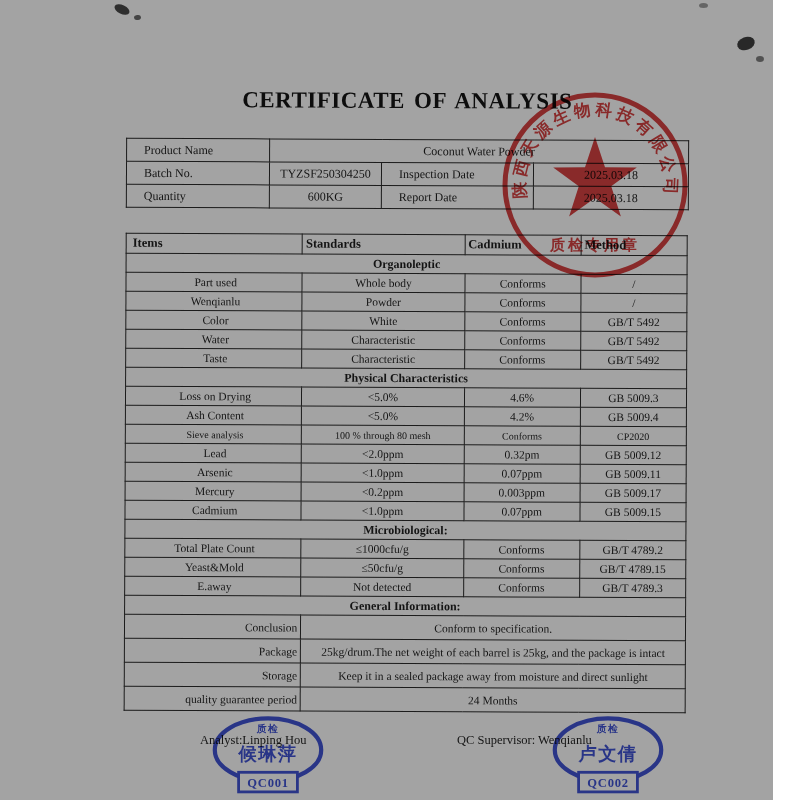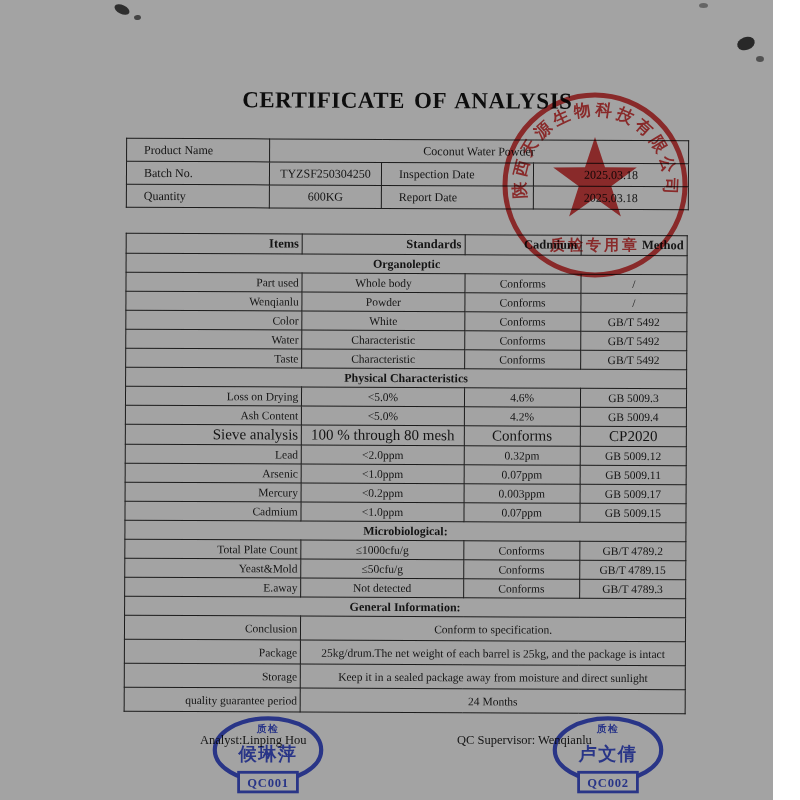--- a/index.html
+++ b/index.html
@@ -11,24 +11,24 @@
 
   .title { font-size:23px; font-weight:bold; text-align:center; letter-spacing:.5px; word-spacing:3px; margin-bottom:25px; color:#0d0d0d; }
 
   table { border-collapse:collapse; width:100%; table-layout:fixed; }
   td { border:1.5px solid #1c1c1c; font-size:11.5px; text-align:center; padding:1px 3px; height:19px; overflow:hidden; white-space:nowrap; }
 
   .info-table { margin-bottom:25px; }
   .info-table td { height:23px; font-size:12px; }
   .info-table td.label { text-align:left; padding-left:17px; }
 
-  .analysis-table td.c0 { text-align:right; padding-left:6px; }
-  .analysis-table td.th-cell { font-weight:bold; font-size:12.5px; text-align:right; height:20px; }
+  .analysis-table td.c0 { text-align:center; padding-left:6px; }
+  .analysis-table td.th-cell { font-weight:bold; font-size:12.5px; text-align:left; height:20px; }
   .analysis-table td.section-cell { font-weight:bold; font-size:12px; text-align:center; }
-  .analysis-table tr.big td { font-size:15px; }
+  .analysis-table tr.big td { font-size:10px; }
   .analysis-table tr.tall td { height:24px; }
   .analysis-table td.wide-cell { text-align:center; }
   .analysis-table td.label-cell { text-align:right; }
 
   .footer { position:absolute; left:125px; top:733px; width:562px; height:20px; font-size:12.5px; }
   .footer .sig-a { position:absolute; left:75px; }
   .footer .sig-b { position:absolute; left:332px; }
 
   .stamp { position:absolute; mix-blend-mode:multiply; }
   .stamp svg { display:block; width:100%; height:100%; }

